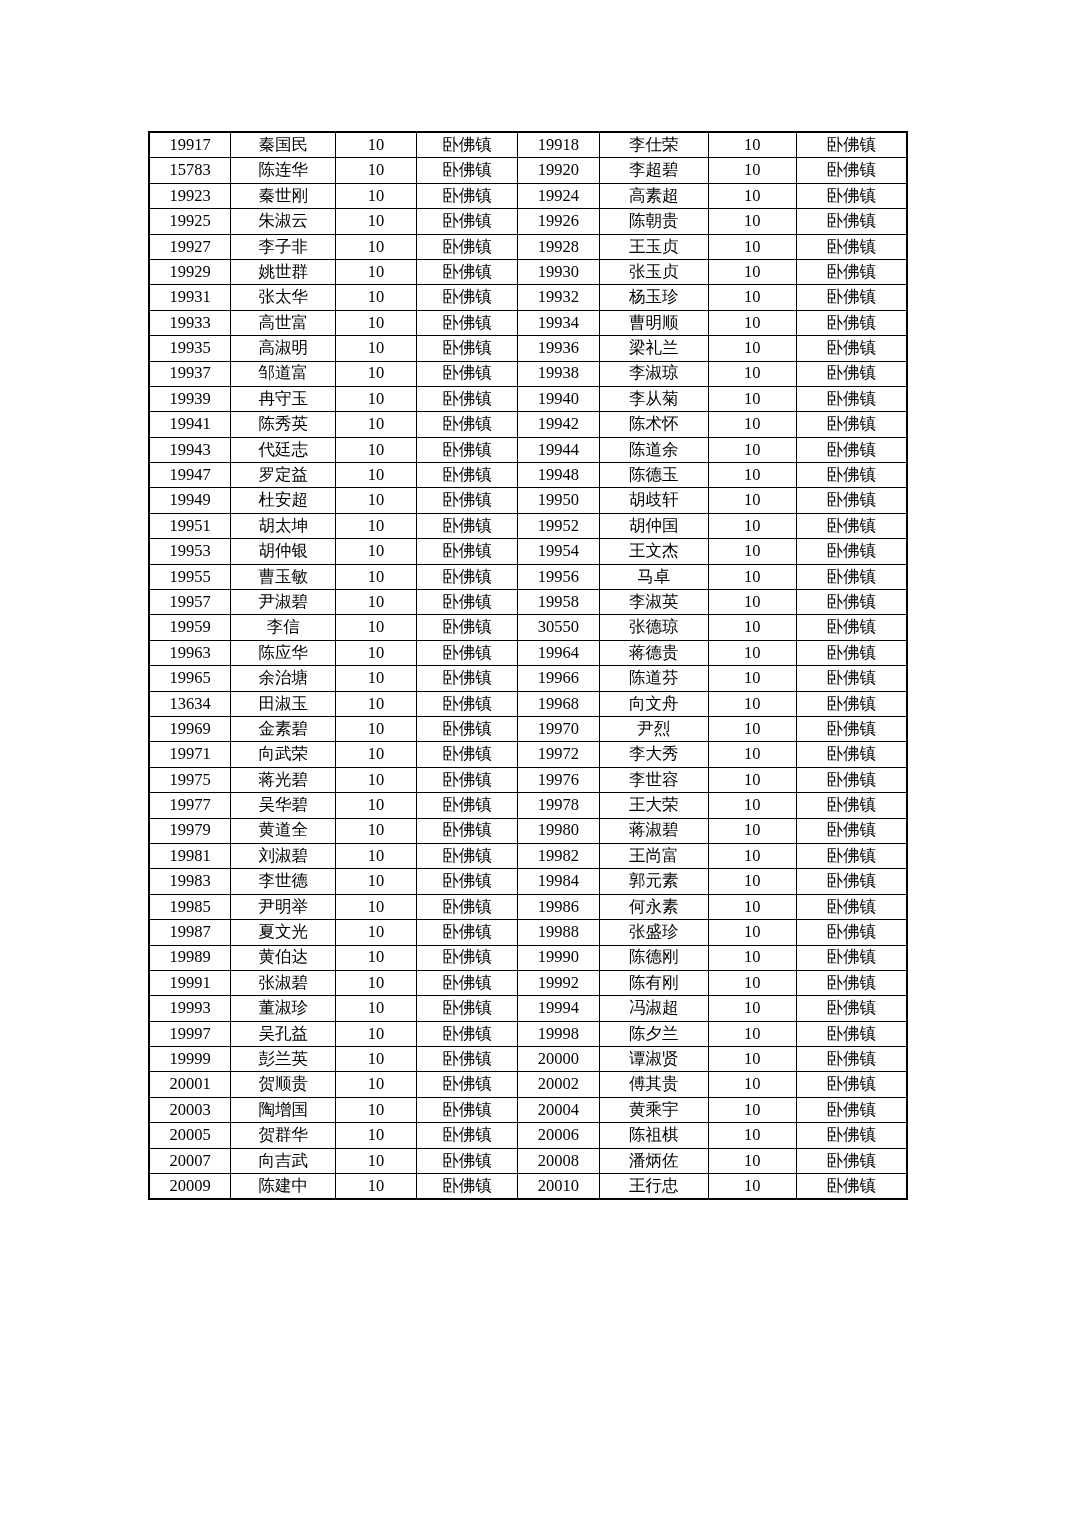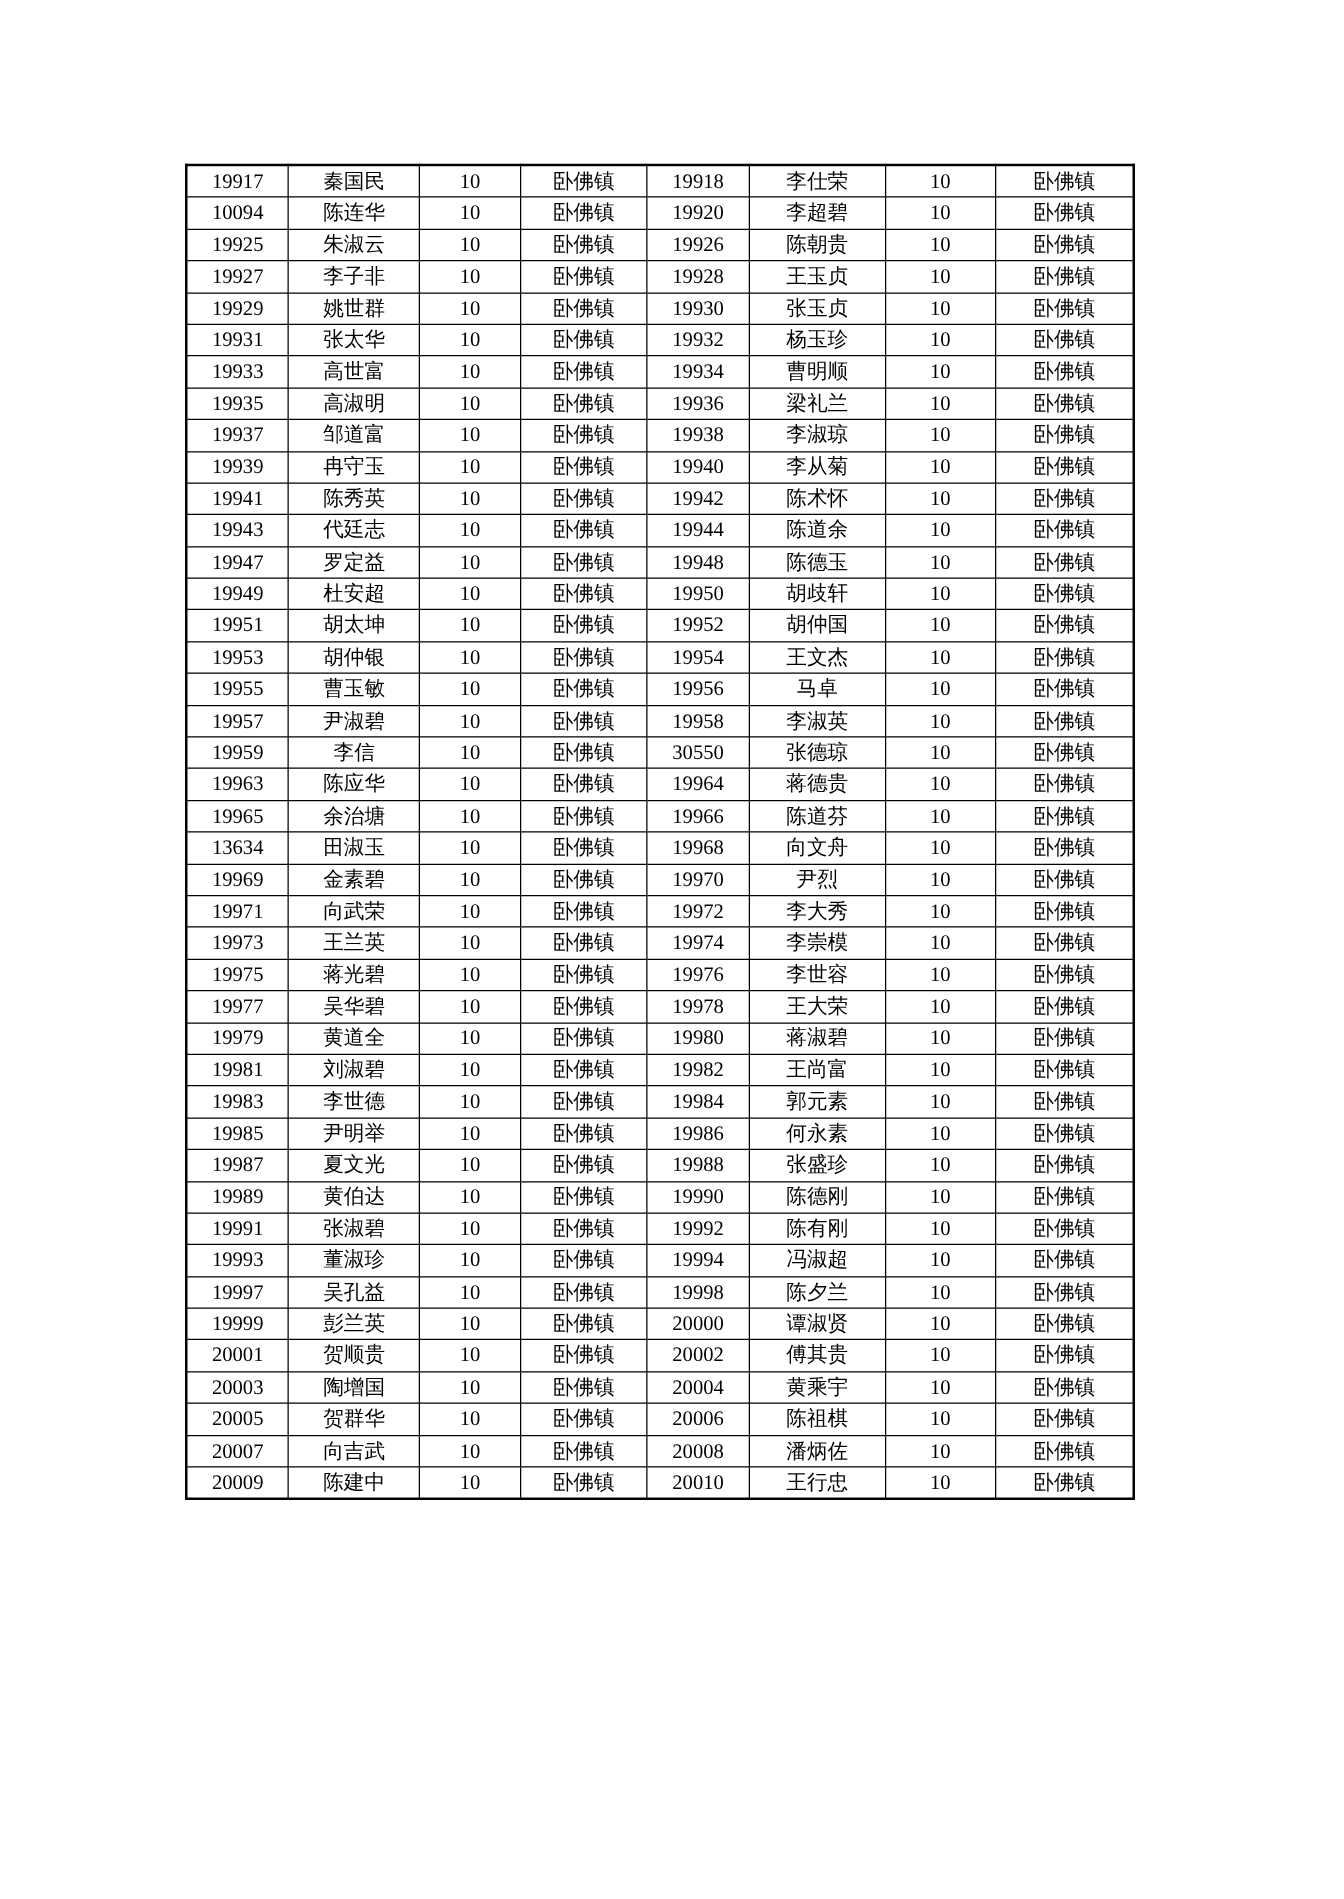--- a/index.html
+++ b/index.html
@@ -69,30 +69,40 @@
           <td>19917</td>
           <td>秦国民</td>
           <td>10</td>
           <td>卧佛镇</td>
           <td>19918</td>
           <td>李仕荣</td>
           <td>10</td>
           <td>卧佛镇</td>
         </tr>
         <tr>
-          <td>10094</td>
+          <td>15783</td>
           <td>陈连华</td>
           <td>10</td>
           <td>卧佛镇</td>
           <td>19920</td>
           <td>李超碧</td>
           <td>10</td>
           <td>卧佛镇</td>
         </tr>
         <tr>
+          <td>19923</td>
+          <td>秦世刚</td>
+          <td>10</td>
+          <td>卧佛镇</td>
+          <td>19924</td>
+          <td>高素超</td>
+          <td>10</td>
+          <td>卧佛镇</td>
+        </tr>
+        <tr>
           <td>19925</td>
           <td>朱淑云</td>
           <td>10</td>
           <td>卧佛镇</td>
           <td>19926</td>
           <td>陈朝贵</td>
           <td>10</td>
           <td>卧佛镇</td>
         </tr>
         <tr>
@@ -295,30 +305,20 @@
           <td>10</td>
           <td>卧佛镇</td>
         </tr>
         <tr>
           <td>19971</td>
           <td>向武荣</td>
           <td>10</td>
           <td>卧佛镇</td>
           <td>19972</td>
           <td>李大秀</td>
-          <td>10</td>
-          <td>卧佛镇</td>
-        </tr>
-        <tr>
-          <td>19973</td>
-          <td>王兰英</td>
-          <td>10</td>
-          <td>卧佛镇</td>
-          <td>19974</td>
-          <td>李崇模</td>
           <td>10</td>
           <td>卧佛镇</td>
         </tr>
         <tr>
           <td>19975</td>
           <td>蒋光碧</td>
           <td>10</td>
           <td>卧佛镇</td>
           <td>19976</td>
           <td>李世容</td>

